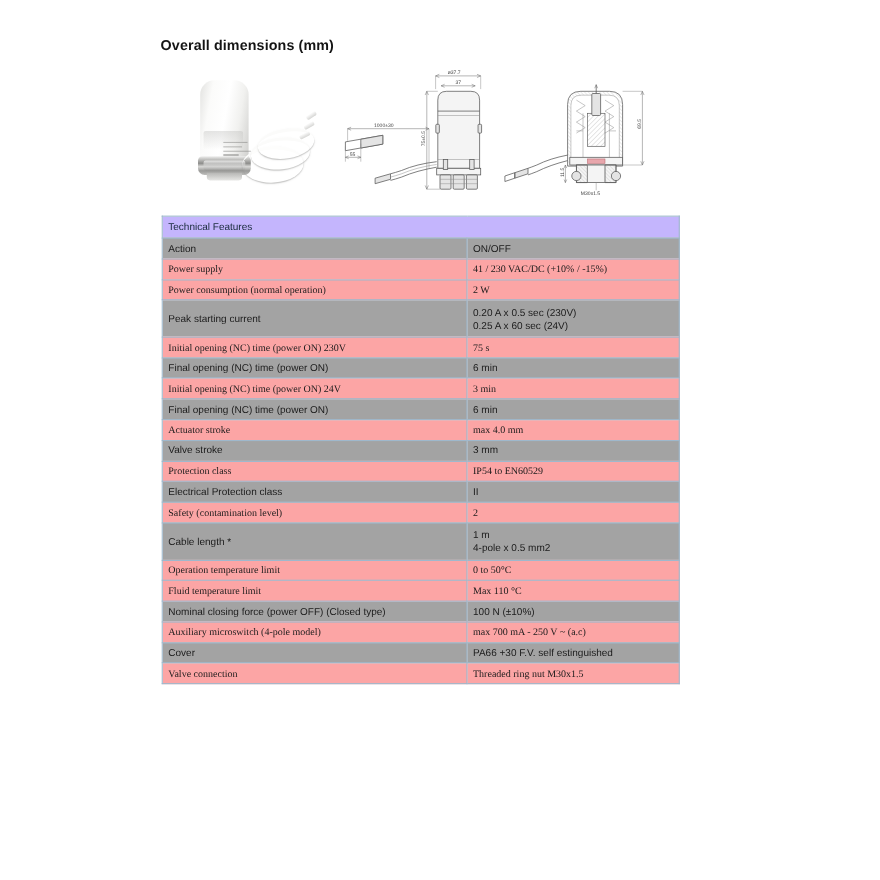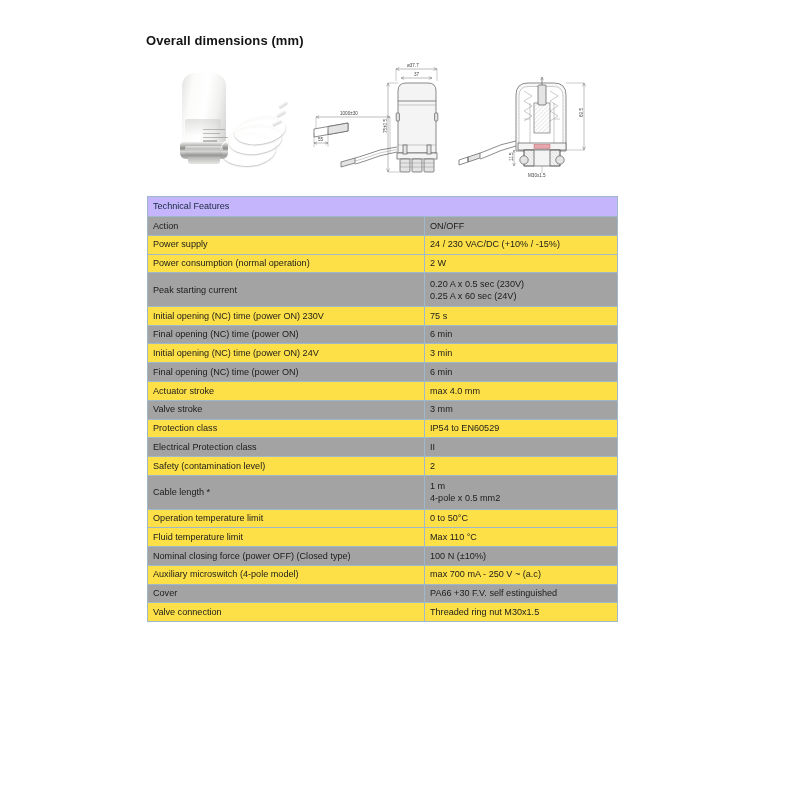--- a/index.html
+++ b/index.html
@@ -170,21 +170,22 @@
     line-height: 1.32;
     white-space: pre-line;
   }
   #spec-table thead th {
     background: #c4b5fd;
     padding-top: 3.4px;
     padding-bottom: 3.6px;
     color: #17293a;
   }
   #spec-table tbody tr.alt td {
-    background: #fde047;
+    background: #fca5a5;
+    font-family: Liberation Serif, serif;
   }
   #spec-table tbody tr td {
     background: #a3a3a3;
   }
   #spec-table tbody tr.tall td {
     padding-top: 4.2px;
     padding-bottom: 4.4px;
   }
 </style>
 </head>
@@ -377,21 +378,21 @@
       <th colspan="2">Technical Features</th>
     </tr>
   </thead>
   <tbody id="spec-body">
       <tr>
         <td>Action</td>
         <td>ON/OFF</td>
       </tr>
       <tr class="alt">
         <td>Power supply</td>
-        <td>24 / 230 VAC/DC (+10% / -15%)</td>
+        <td>41 / 230 VAC/DC (+10% / -15%)</td>
       </tr>
       <tr class="alt">
         <td>Power consumption (normal operation)</td>
         <td>2 W</td>
       </tr>
       <tr class="tall">
         <td>Peak starting current</td>
         <td>0.20 A x 0.5 sec (230V)
 0.25 A x 60 sec (24V)</td>
       </tr>

